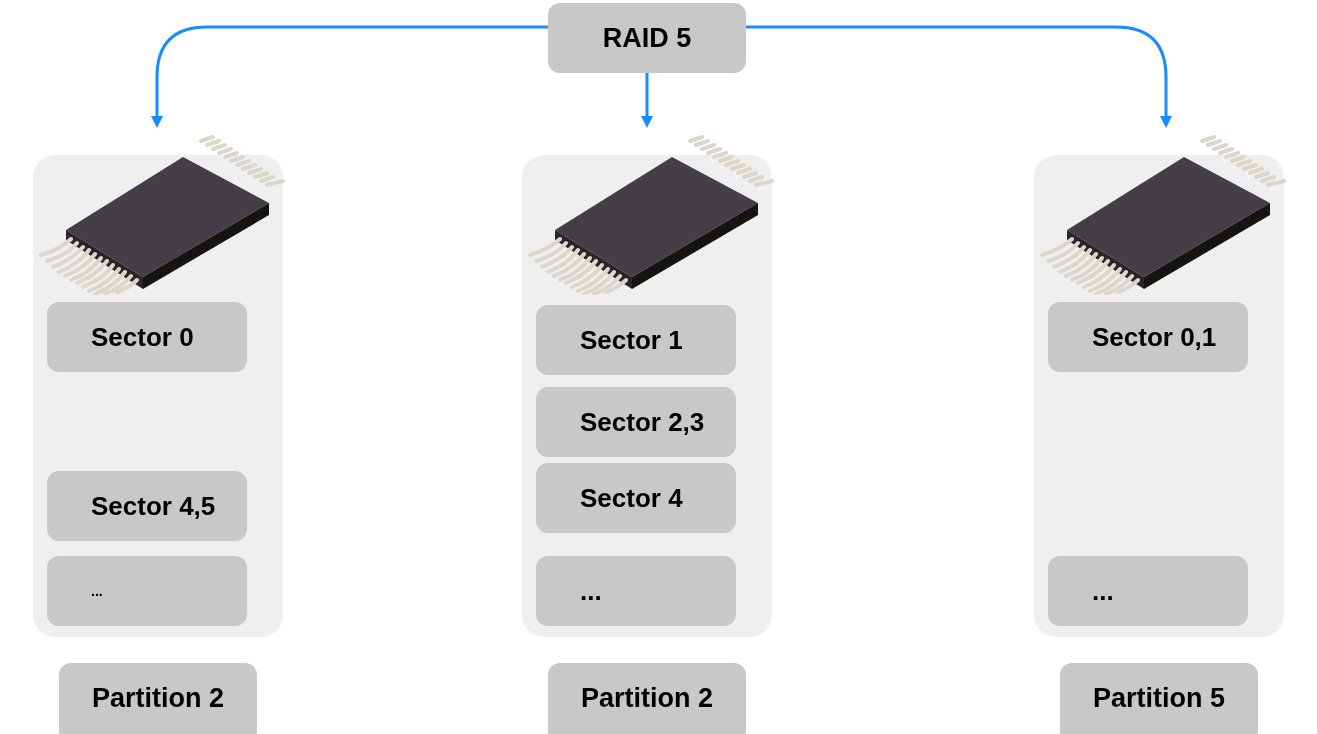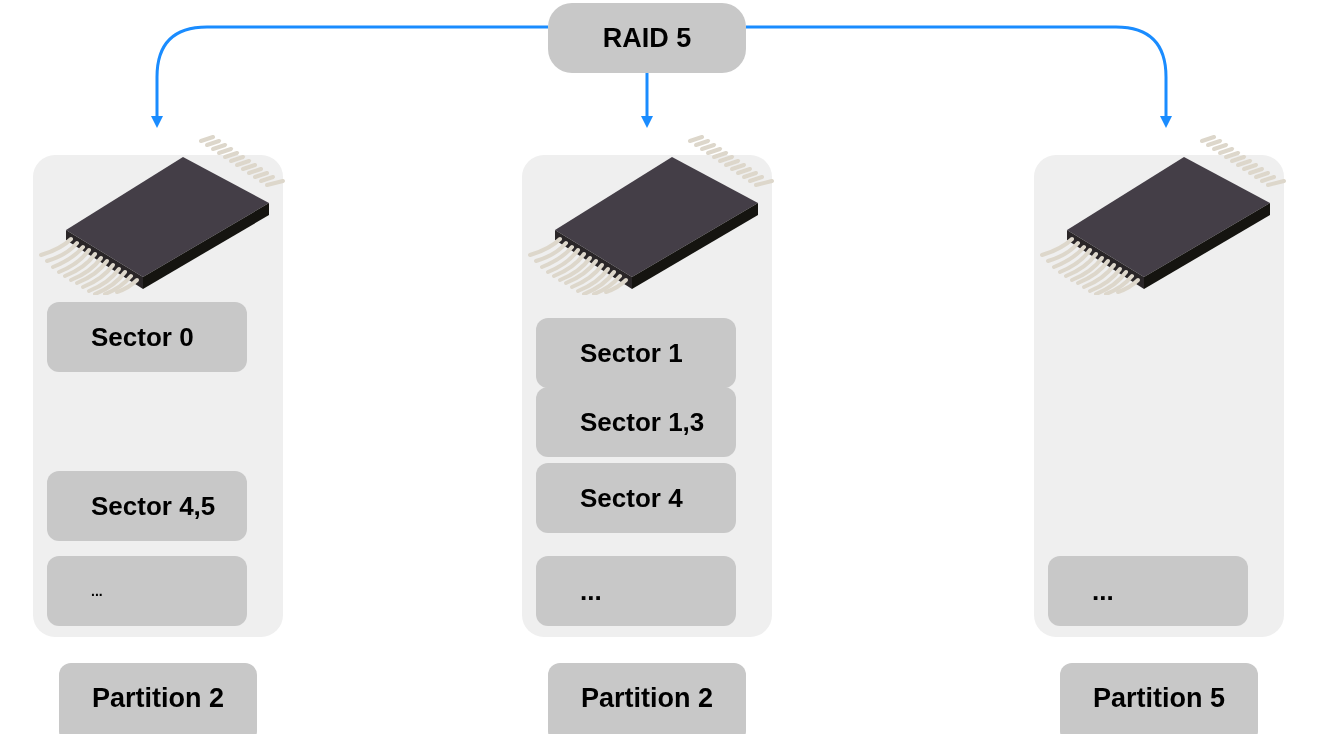--- a/index.html
+++ b/index.html
@@ -1,20 +1,20 @@
 <!DOCTYPE html>
 <html><head>
 <meta charset="utf-8">
 <style>
   html, body { margin: 0; padding: 0; background: #ffffff; }
   body { width: 1317px; height: 734px; position: relative; overflow: hidden;
          font-family: "Liberation Sans", sans-serif; }
   .abs { position: absolute; }
   .raid-box { left: 548px; top: 3px; width: 198px; height: 70px; background: #c8c8c8;
-              border-radius: 24px; display: flex; align-items: center; justify-content: center;
+              border-radius: 12px; display: flex; align-items: center; justify-content: center;
               font-weight: bold; font-size: 27px; color: #000; }
   .column { position: absolute; top: 155px; width: 250px; height: 482px;
             background: #efefef; border-radius: 22px; }
   .chip { position: absolute; left: 0; top: -20px; width: 260px; height: 160px; }
   .sector { position: absolute; left: 14px; width: 200px; height: 70px; background: #c8c8c8;
             border-radius: 12px; display: flex; align-items: center; box-sizing: border-box;
             padding-left: 44px; font-weight: bold; font-size: 26px; color: #000; }
   .sector.small { font-size: 14px; }
   .partition { position: absolute; top: 663px; width: 198px; height: 80px; background: #c8c8c8;
                border-radius: 12px; display: flex; align-items: flex-start; justify-content: center;
@@ -114,25 +114,25 @@
         <path d="M62,119 q-10,14 -30,22"></path>
         <path d="M68,123 q-10,14 -30,22"></path>
       <path d="M74,126 q-10,14 -30,22"></path>
         <path d="M80,130 q-10,14 -30,22"></path>
         <path d="M86,134 q-10,14 -30,22"></path>
       <path d="M92,137 q-10,14 -30,22"></path>
         <path d="M98,141 q-10,12 -26,18"></path>
         <path d="M104,145 q-8,8 -20,12"></path>
     </g>
   </svg>
-  <div class="sector" style="top:163px">
+  <div class="sector" style="top:150px">
       <span>Sector 1</span>
     </div>
   <div class="sector" style="top:232px">
-      <span>Sector 1,3</span>
+      <span>Sector 2,3</span>
     </div>
   <div class="sector" style="top:308px">
       <span>Sector 4</span>
     </div>
   <div class="sector" style="top:401px">
       <span>...</span>
     </div>
 </div>
 
 <div class="column" style="left:1034px">
@@ -162,20 +162,23 @@
         <path d="M62,119 q-10,14 -30,22"></path>
         <path d="M68,123 q-10,14 -30,22"></path>
       <path d="M74,126 q-10,14 -30,22"></path>
         <path d="M80,130 q-10,14 -30,22"></path>
         <path d="M86,134 q-10,14 -30,22"></path>
       <path d="M92,137 q-10,14 -30,22"></path>
         <path d="M98,141 q-10,12 -26,18"></path>
         <path d="M104,145 q-8,8 -20,12"></path>
     </g>
   </svg>
+  <div class="sector" style="top:147px">
+      <span>Sector 0,1</span>
+    </div>
   <div class="sector" style="top:401px">
       <span>...</span>
     </div>
 </div>
 
 <div class="partition" style="left:59px">
     <span>Partition 2</span>
   </div>
 <div class="partition" style="left:548px">
     <span>Partition 2</span>

